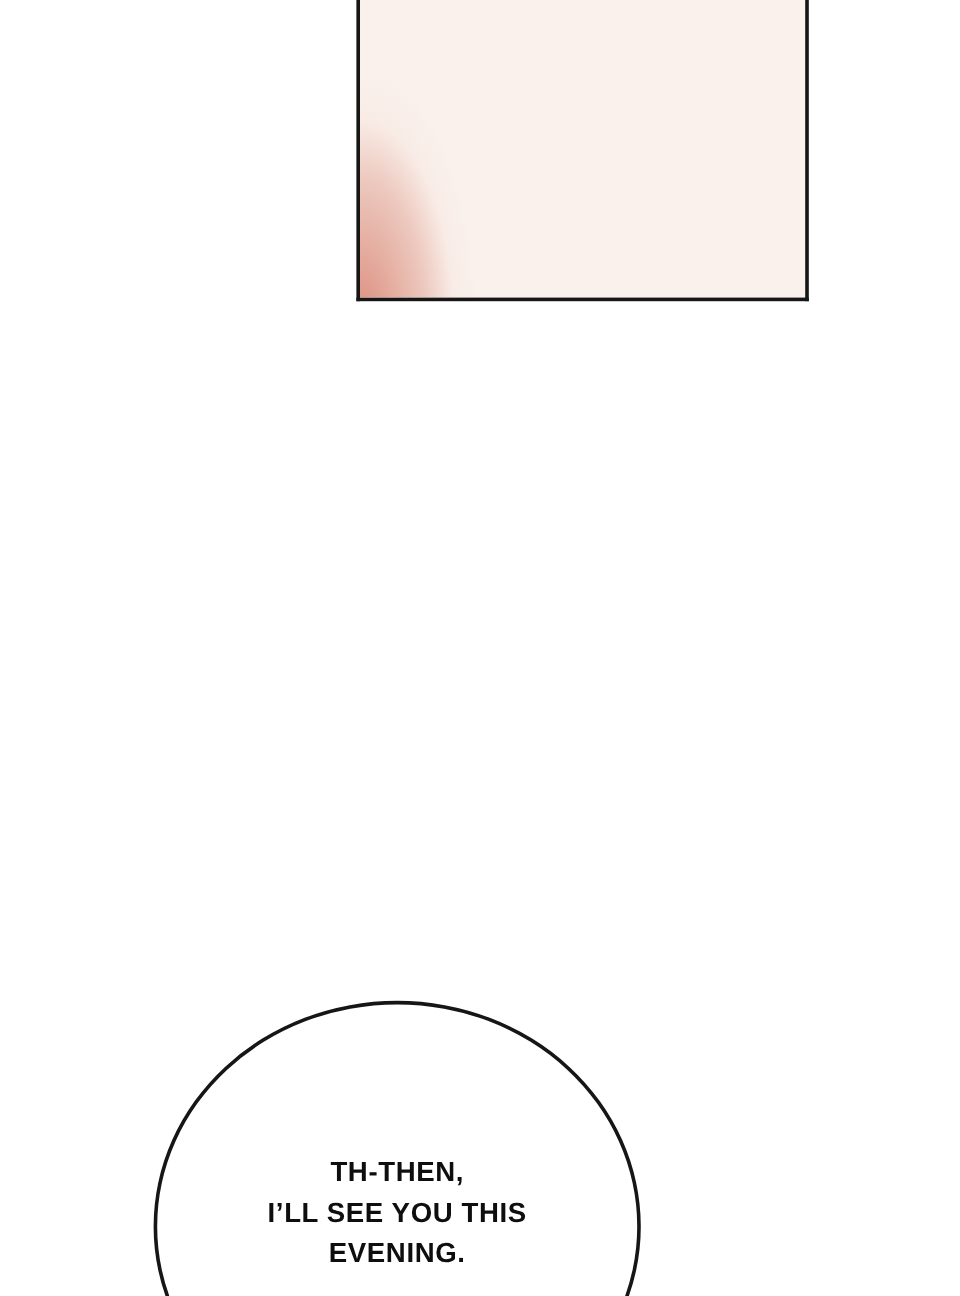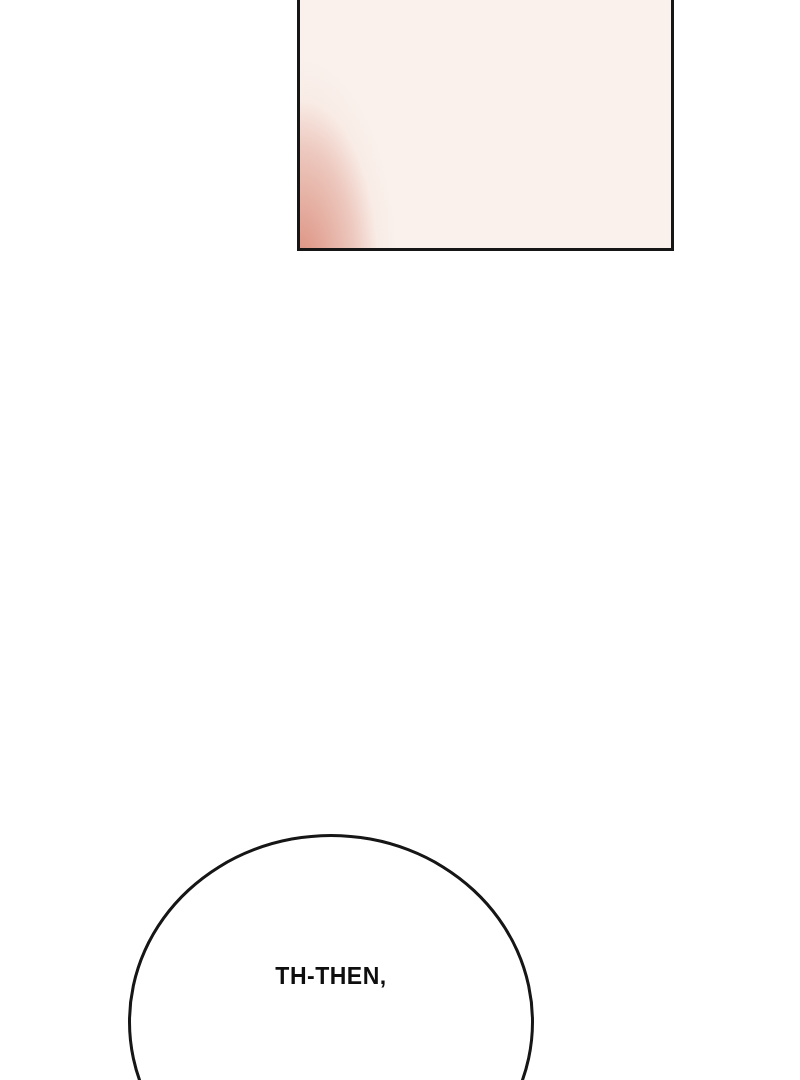--- a/index.html
+++ b/index.html
@@ -72,16 +72,18 @@
 
 <div class="page">
 
   <div class="panel">
     <div class="panel-blush"></div>
   </div>
 
   <div class="bubble">
     <div class="bubble-text">
       <span class="line">TH-THEN,</span>
+      <span class="line">I’LL SEE YOU THIS</span>
+      <span class="line">EVENING.</span>
     </div>
   </div>
 
 </div>
 
 </body></html>

